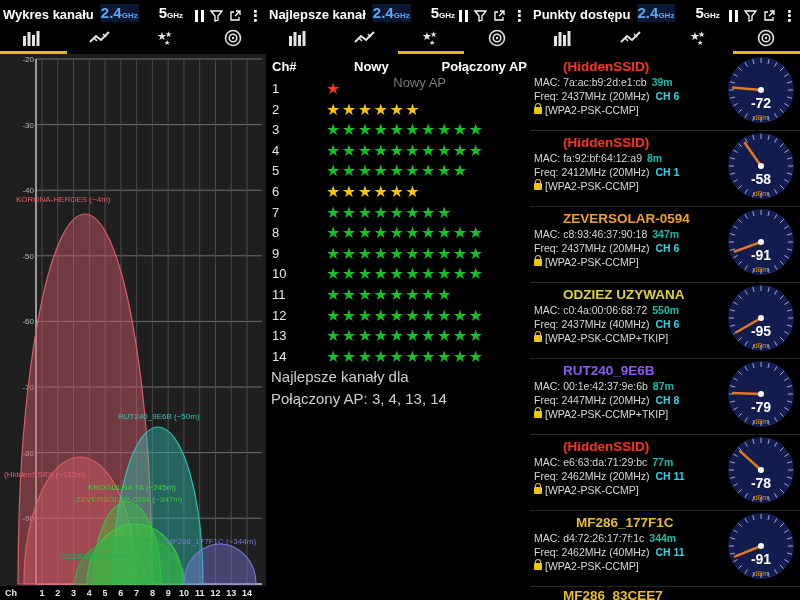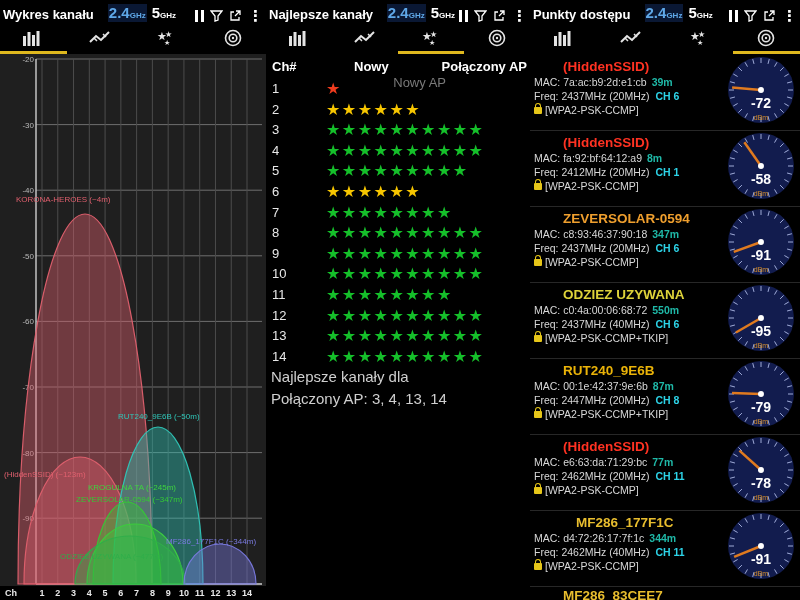--- a/index.html
+++ b/index.html
@@ -8,21 +8,21 @@
   .app { position:relative; width:800px; height:600px; background:#000; }
   .panel { position:absolute; top:0; height:600px; }
   .p-left { left:0; width:266px; }
   .p-mid  { left:266px; width:264px; }
   .p-right{ left:530px; width:270px; }
 
   
   .topbar { position:absolute; top:0; left:0; right:0; height:26px;
     display:flex; align-items:flex-end; padding:4px 3px; gap:4px; background:#000; }
   .title { font-size:13px; font-weight:bold; white-space:nowrap; overflow:hidden; flex-shrink:1; }
-  .bands { display:flex; align-items:flex-start; gap:5px; white-space:nowrap; margin-left:10px; }
+  .bands { display:flex; align-items:flex-start; gap:20px; white-space:nowrap; margin-left:2px; }
   .band { font-weight:bold; cursor:pointer; }
   .band .big { font-size:15px; }
   .band .unit { font-size:8px; }
   .band-24 { color:#5fa8e8; background:rgba(30,70,150,.35); padding:0 1px; }
   .band-5 { color:#fff; }
   .tb-icons { display:flex; align-items:center; gap:6px; margin-left:auto; }
   .icon-btn { display:flex; align-items:center; justify-content:center; cursor:pointer; }
   .pause-bars { display:flex; gap:3px; }
   .pause-bars i { display:block; width:3px; height:12px; background:#fff; }
   .menu-dots { font-size:15px; font-weight:bold; color:#fff; line-height:12px;
@@ -526,21 +526,21 @@
             <line x1="16.908116907963212" y1="14.908116907963223" x2="13.372583002030474" y2="11.372583002030485" stroke="#b8c4f0" stroke-width="1" stroke-opacity="0.85"></line>
             <line x1="22.499999999999986" y1="10.617314097820163" x2="19.999999999999986" y2="6.287187078897972" stroke="#b8c4f0" stroke-width="1" stroke-opacity="0.85"></line>
             <line x1="29.011885782231943" y1="7.920002690195155" x2="27.717790556719336" y2="3.090373558749814" stroke="#b8c4f0" stroke-width="1" stroke-opacity="0.85"></line>
             <line x1="36" y1="34" x2="10.885263290251277" y2="48.49999999999999" stroke="#e07a1f" stroke-width="2.5"></line>
             <circle cx="36" cy="34" r="3" fill="#fff"></circle>
             <text x="36" y="52" text-anchor="middle" font-size="14" font-weight="bold" fill="#fff">-95</text>
             <text x="36" y="64" text-anchor="middle" font-size="7" fill="#d88f2a">dBm</text>
           </svg>
         </div>
         <div class="ap-row">
-          <div class="ap-ssid" style="color: #eab308;">RUT240_9E6B</div>
+          <div class="ap-ssid" style="color: #8b5cf6;">RUT240_9E6B</div>
           <div class="ap-line"><span>MAC: 00:1e:42:37:9e:6b</span><span class="ap-dist">87m</span></div>
           <div class="ap-line"><span>Freq: 2447MHz (20MHz)</span><span class="ap-ch">CH 8</span></div>
           <div class="ap-line"><span class="lock"></span><span>[WPA2-PSK-CCMP+TKIP]</span></div>
           <svg width="72" height="74" class="gauge">
             <circle cx="36" cy="34" r="33" fill="#121c4e"></circle>
             <line x1="36" y1="7" x2="36" y2="2" stroke="#b8c4f0" stroke-width="1" stroke-opacity="0.85"></line>
             <line x1="42.98811421776806" y1="7.920002690195155" x2="44.282209443280664" y2="3.090373558749814" stroke="#b8c4f0" stroke-width="1" stroke-opacity="0.85"></line>
             <line x1="49.5" y1="10.617314097820156" x2="52" y2="6.287187078897961" stroke="#b8c4f0" stroke-width="1" stroke-opacity="0.85"></line>
             <line x1="55.09188309203678" y1="14.908116907963215" x2="58.62741699796952" y2="11.372583002030478" stroke="#b8c4f0" stroke-width="1" stroke-opacity="0.85"></line>
             <line x1="59.382685902179844" y1="20.499999999999996" x2="63.712812921102035" y2="17.999999999999996" stroke="#b8c4f0" stroke-width="1" stroke-opacity="0.85"></line>

